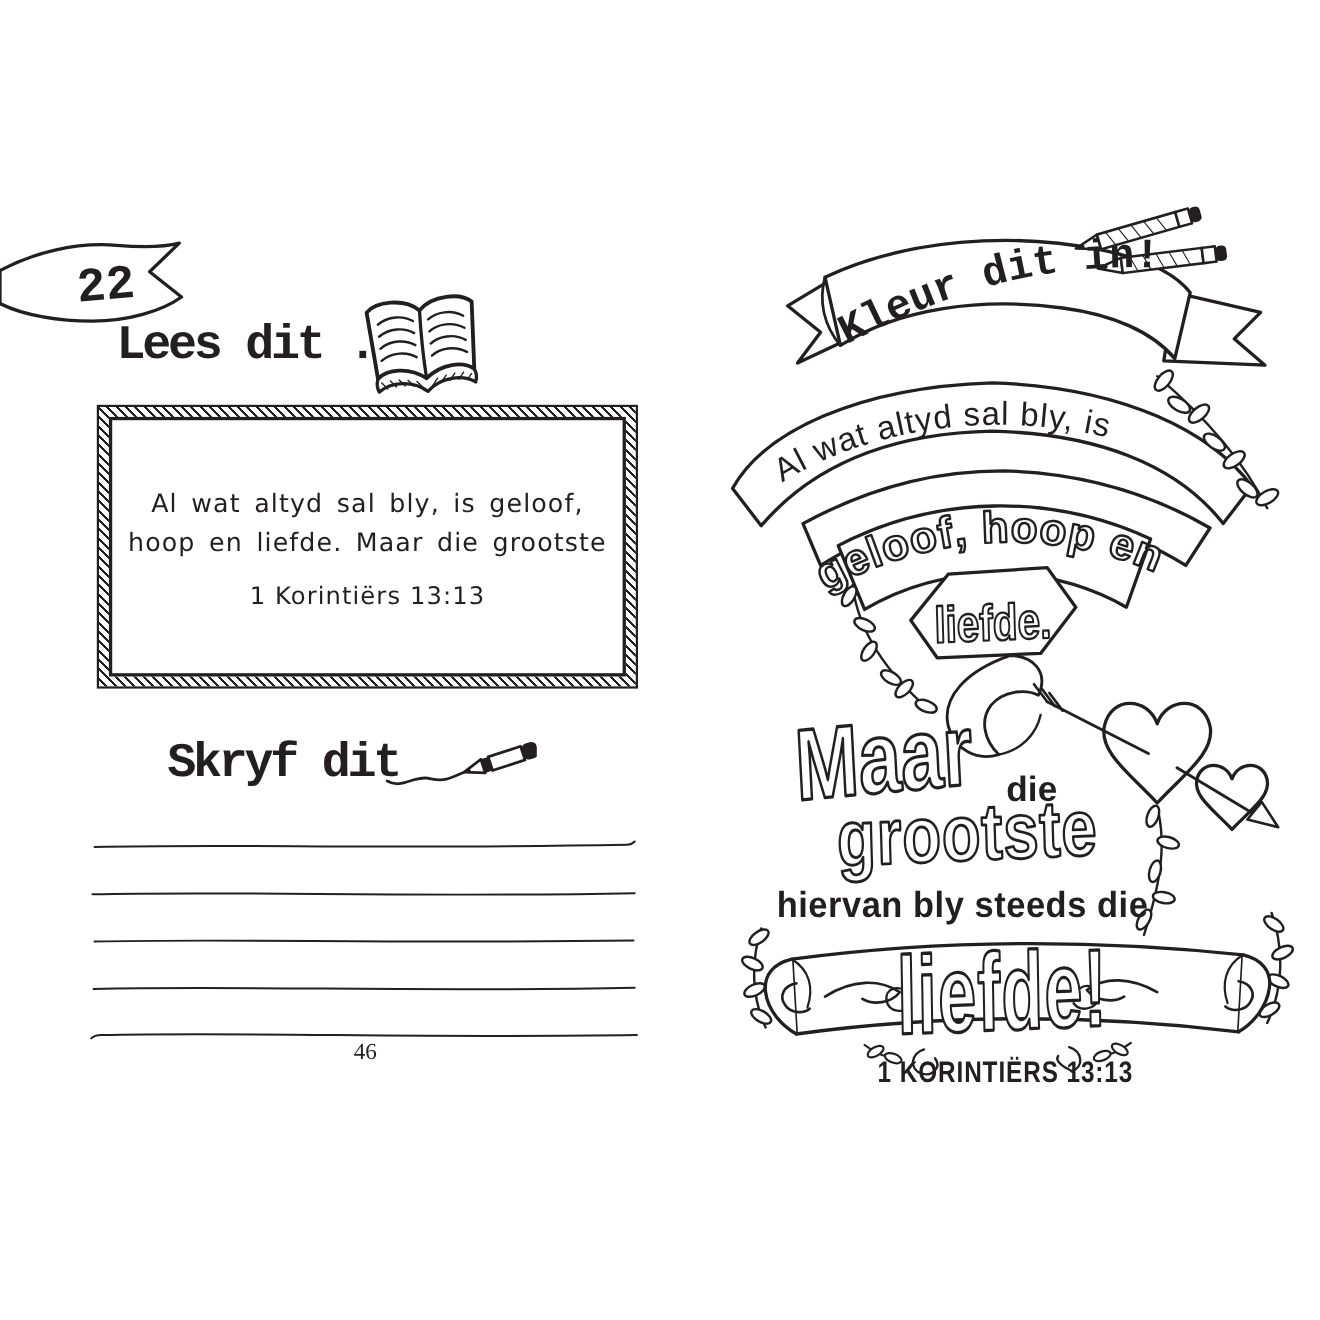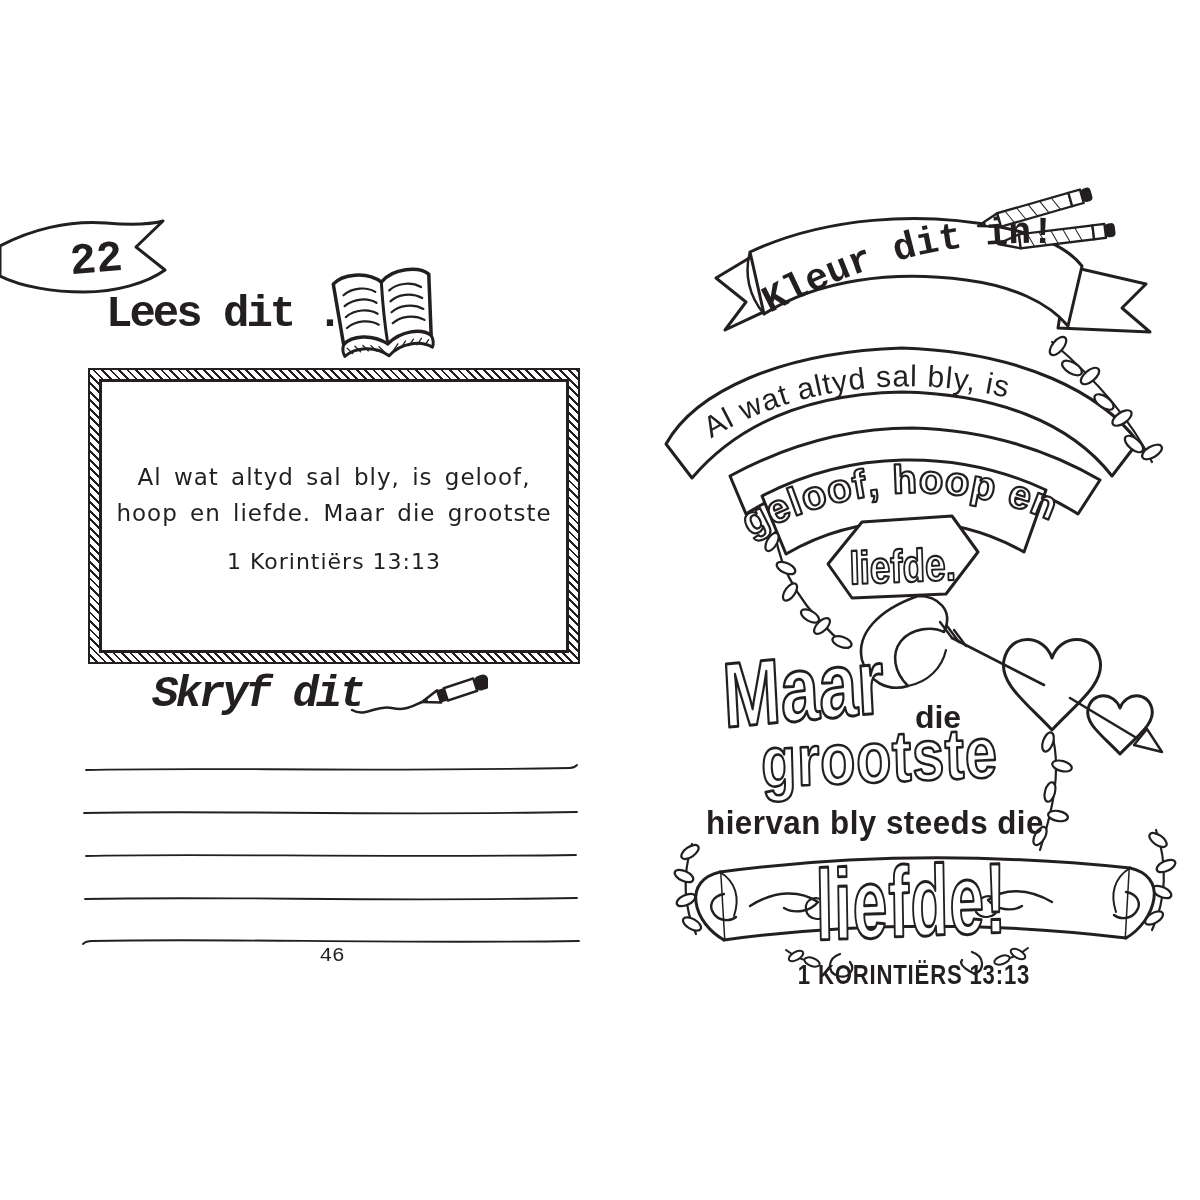--- a/index.html
+++ b/index.html
@@ -2,41 +2,41 @@
 <html><head>
 <meta charset="utf-8">
 <style>
   html,body{margin:0;padding:0;background:#fff;}
   .canvas{
     position:relative;width:1200px;height:1200px;background:#fff;
     color:#231f20;font-family:"Liberation Sans",sans-serif;overflow:hidden;
   }
   .abs{position:absolute;}
   .f-slab{font-family:"Liberation Mono",monospace;font-weight:bold;}
-  .f-serif{font-family:Liberation Mono, monospace;}
+  .f-serif{font-family:Liberation Serif, serif;}
   .f-hand{font-family:"DejaVu Sans",sans-serif;}
 
   
   .lesson-ribbon{left:0;top:206px;width:185px;height:100px;}
   .read-heading{left:106px;top:292px;font-size:44px;line-height:1;letter-spacing:-3px;}
   .book-icon{left:330px;top:264px;width:110px;height:106px;transform:rotate(-6deg);}
 
   .verse-box{
-    left:88px;top:368px;width:492px;height:296px;box-sizing:border-box;
+    left:88px;top:368px;width:492px;height:258px;box-sizing:border-box;
     border:2.5px solid #231f20;padding:9px;
     background:repeating-linear-gradient(45deg,#ffffff 0 4px,#231f20 4px 6px);
   }
   .verse-box-inner{
     width:100%;height:100%;box-sizing:border-box;border:3px solid #231f20;background:#fff;
     display:flex;flex-direction:column;align-items:center;justify-content:center;
   }
   .verse-line{font-size:23px;line-height:36px;letter-spacing:1px;word-spacing:4px;white-space:nowrap;}
   .verse-ref{margin-top:18px;font-size:22px;letter-spacing:1px;}
 
-  .write-heading{left:152px;top:672px;font-size:44px;line-height:1;letter-spacing:-3px;font-style:italic;}
+  .write-heading{left:152px;top:672px;font-size:44px;line-height:1;letter-spacing:-3px;}
   .pen-icon{left:348px;top:656px;width:140px;height:72px;}
   .writing-lines{left:80px;top:758px;width:502px;height:200px;}
   .page-number{left:298px;top:944px;width:68px;text-align:center;font-size:21px;}
 
   
   .right-art{left:600px;top:180px;width:600px;height:830px;}
 
   svg text{stroke:none;}
   .t-solid{fill:#231f20;stroke:none;}
   .t-outline{fill:#ffffff;stroke:#231f20;}

